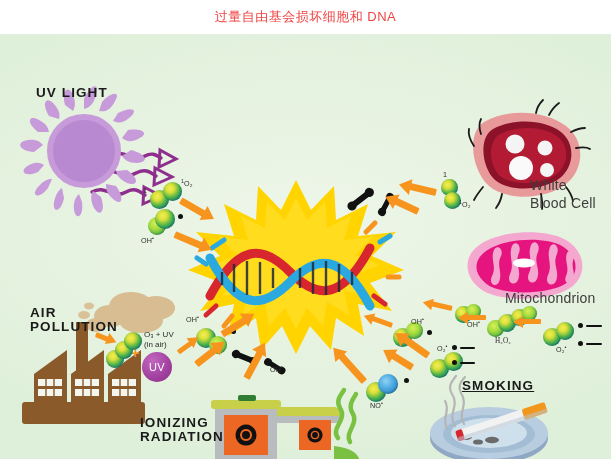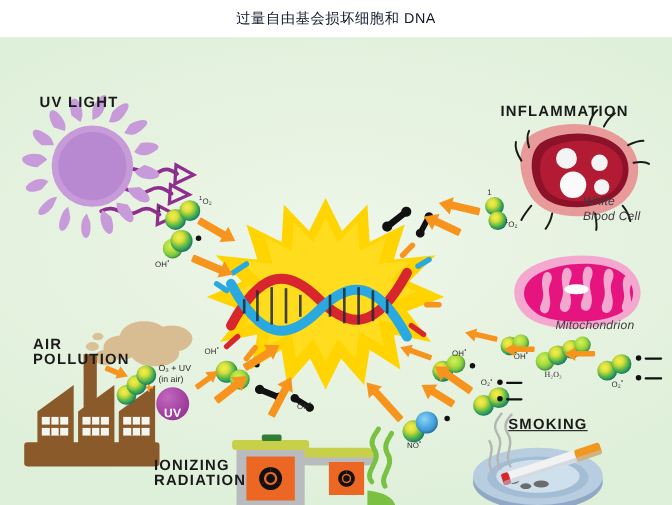--- a/index.html
+++ b/index.html
@@ -1,36 +1,36 @@
 <!DOCTYPE html>
 <html><head>
 <meta charset="utf-8">
 <style>
   html,body{margin:0;padding:0;background:#ffffff;}
   body{width:611px;height:459px;overflow:hidden;font-family:"Liberation Sans",sans-serif;}
 
   #page-title{
     height:34px;width:611px;display:flex;align-items:center;justify-content:center;
-    font-size:13px;color:#0f172a;background:#ffffff;letter-spacing:.5px;
+    font-size:13px;color:#ef4444;background:#ffffff;letter-spacing:.5px;
   }
 
   #poster{
     position:relative;width:611px;height:425px;overflow:hidden;
     background:
       radial-gradient(ellipse 70% 55% at 50% 45%, #eef7ea 0%, #e8f3e2 45%, #dff0da 100%),
       linear-gradient(135deg,#e6f2e0 0%,#ddf0d9 50%,#d9efd6 100%);
   }
   .t{position:absolute;}
 
   
   .sect-label{
     font-weight:bold;color:#1a1a1a;letter-spacing:1.1px;line-height:1.05;
     font-size:13.5px;
   }
-  .sub-label{font-size:11px;color:#3d3d3d;line-height:1.25;letter-spacing:.2px;font-style:italic;}
+  .sub-label{font-size:14px;color:#3d3d3d;line-height:1.25;letter-spacing:.2px;}
 
   
   #title-plaque{
     left:176px;top:58px;width:248px;height:62px;
     background:#fbfef8;border-radius:7px;
     box-shadow:0 2px 5px rgba(80,110,70,.20);
     padding:3px;box-sizing:border-box;
   }
   #title-inner{
     width:100%;height:100%;box-sizing:border-box;border-radius:5px;
@@ -318,21 +318,20 @@
       <path d="M447,394 C441,384 451,377 445,367"></path>
     </g>
   </svg>
 
   <div class="sun-core" style="left:47px;top:80px;width:74px;height:74px;"></div>
 
 
 
   <div class="t sect-label" style="left:36px;top:52px;">UV LIGHT</div>
 
-  <div class="t sect-label" style="left:455px;top:60px;">INFLAMMATION</div>
 
   <div class="t sub-label" style="left:530px;top:143px;">
     <div>White</div>
     <div>Blood Cell</div>
   </div>
 
 
   <div class="t sub-label" style="left:505px;top:256px;">Mitochondrion</div>
 
   <div class="t sect-label" style="left:30px;top:272px;">
@@ -347,22 +346,22 @@
 
   <div class="t sect-label" style="left:462px;top:345px;text-decoration:underline;">SMOKING</div>
 
   <div class="t" style="left:144px;top:296px;font-size:8px;color:#2b2b2b;text-align:left;line-height:1.3;">
     <div>O₃ + UV</div>
     <div>(in air)</div>
   </div>
   <div class="t" style="left:131px;top:310px;font-size:15px;font-weight:bold;color:#f7941e;">+</div>
   <div class="t" style="left:142px;top:318px;width:30px;height:30px;border-radius:50%;
               background:radial-gradient(circle at 35% 30%,#c168c0,#a13f9e 60%,#8a2d88 100%);
-              display:flex;align-items:flex-end;justify-content:center;
-              color:#fff;font-weight:bold;font-size:11px;letter-spacing:.3px;">
+              display:flex;align-items:center;justify-content:center;
+              color:#fff;font-weight:normal;font-size:11px;letter-spacing:.3px;">
     <span>UV</span>
   </div>
 
   <div class="mol" style="left:150px;top:148px;">
     <div class="atom" style="left:0;top:8px;width:19px;height:19px;"></div>
     <div class="atom" style="left:13px;top:0;width:19px;height:19px;"></div>
   </div>
   <div class="chem" style="left:143px;top:152px;">
     <span>1</span>
   </div>

